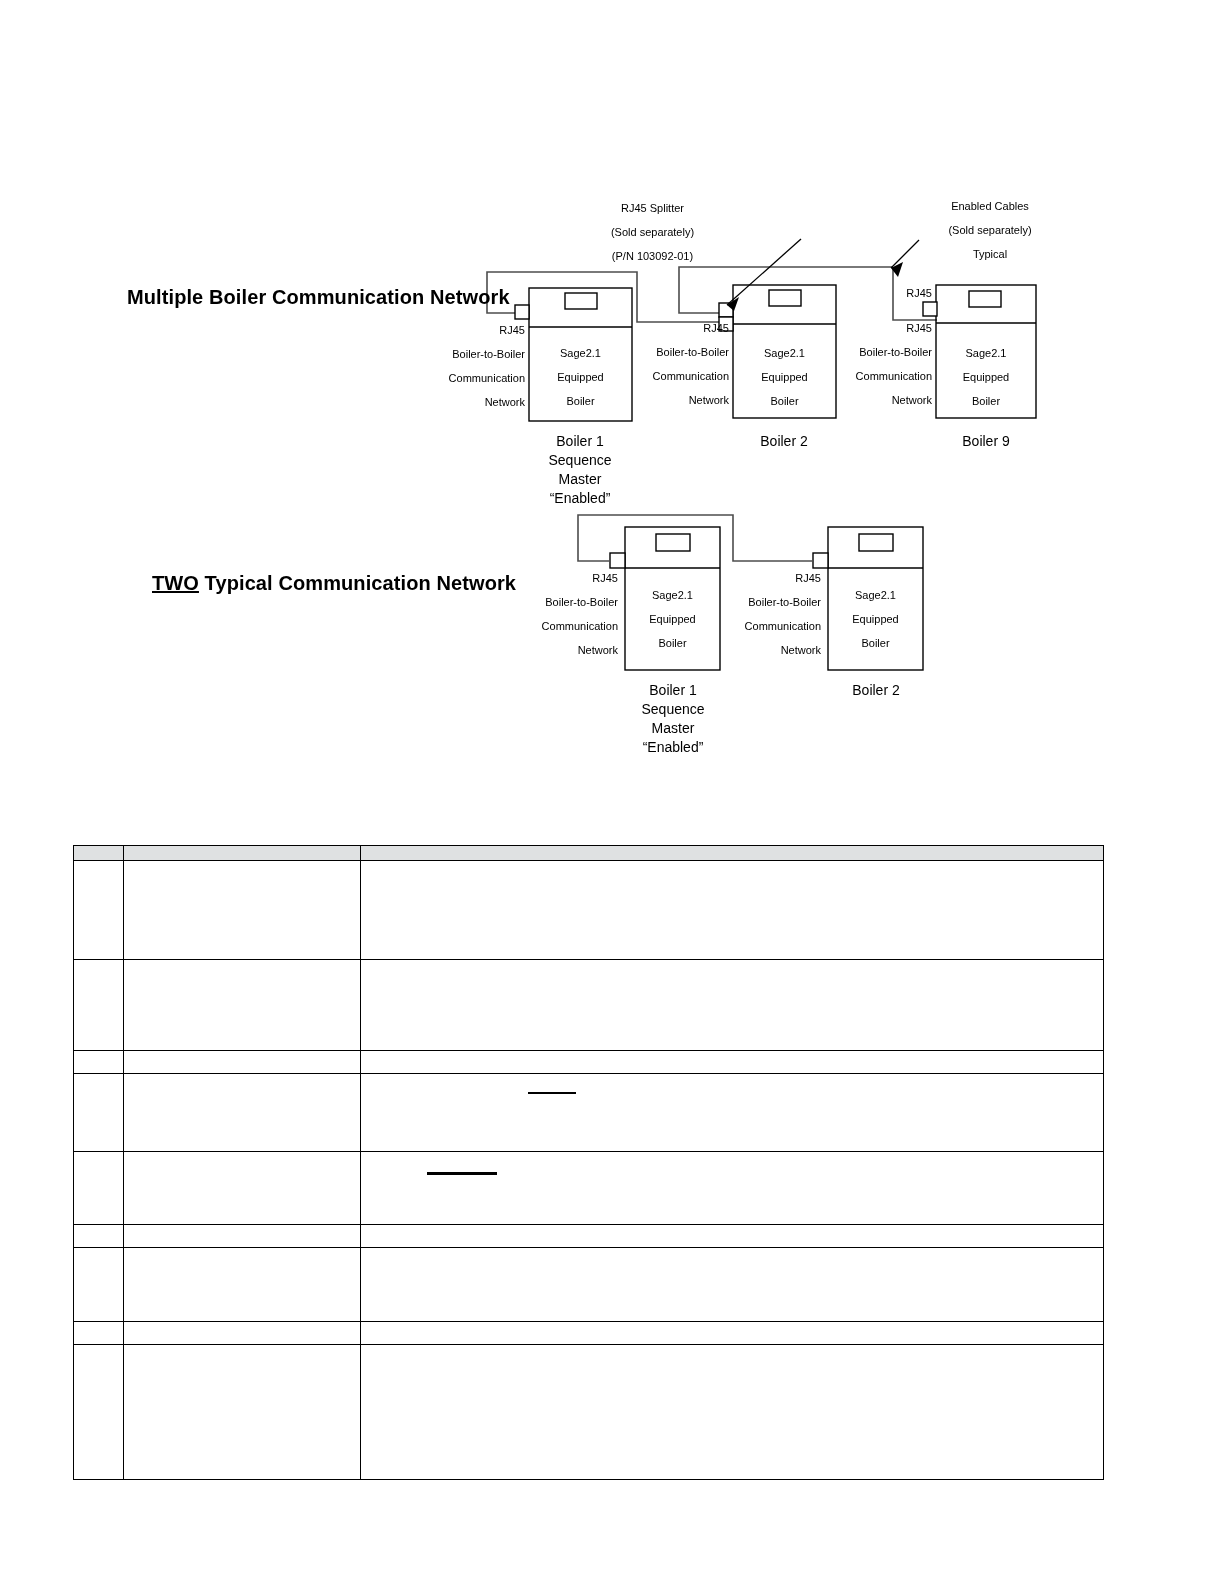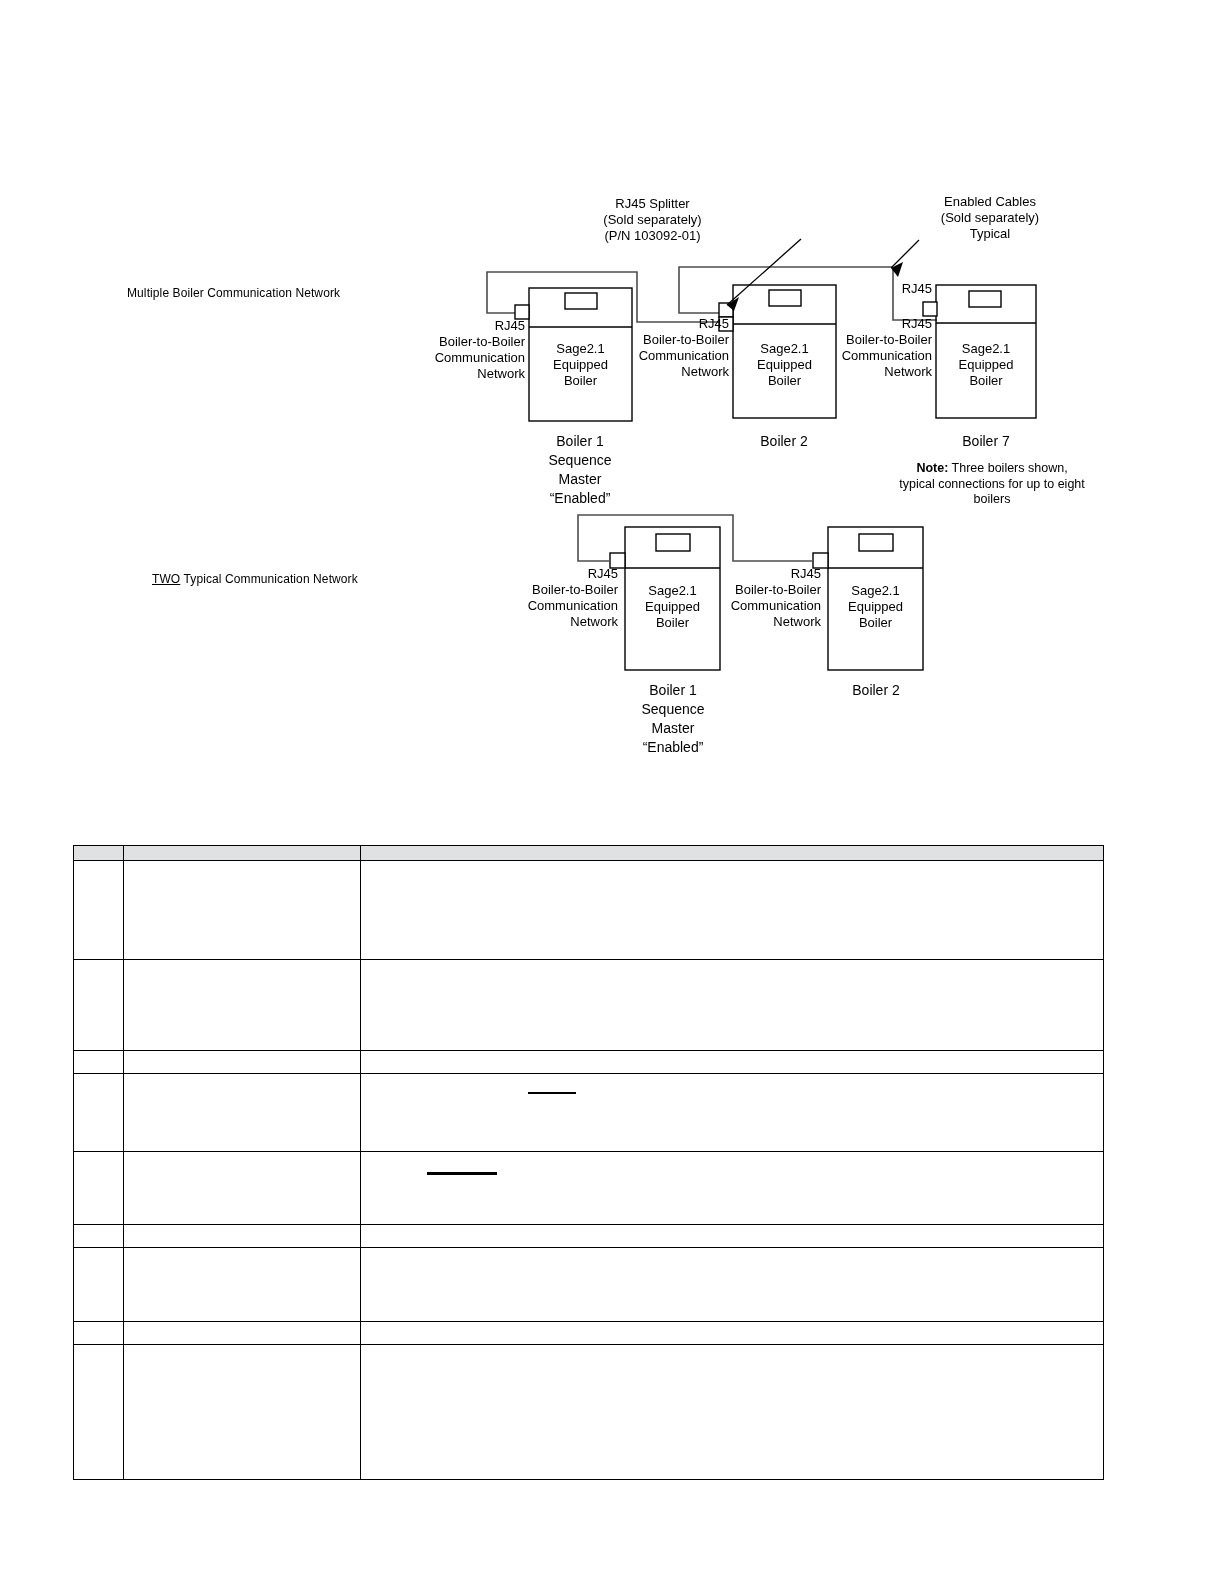--- a/index.html
+++ b/index.html
@@ -27,33 +27,33 @@
   #diagram-svg {
     position: absolute;
     left: 0;
     top: 0;
     width: 1224px;
     height: 800px;
   }
 
   .section-heading {
     position: absolute;
-    font-size: 12px;
-    font-weight: normal;
+    font-size: 20px;
+    font-weight: bold;
     letter-spacing: 0.1px;
     white-space: nowrap;
   }
   #heading-multiple { left: 127px; top: 286px; }
   #heading-two      { left: 152px; top: 572px; }
   .underline-word { text-decoration: underline; }
 
   .dg-text {
     position: absolute;
-    font-size: 13px;
-    line-height: 16px;
+    font-size: 11px;
+    line-height: 24px;
     white-space: pre-line;
   }
   .ta-center { text-align: center; }
   .ta-right  { text-align: right; }
 
   .note-block {
     position: absolute;
     font-size: 12.5px;
     line-height: 15.5px;
     text-align: center;
@@ -198,25 +198,22 @@
   <div class="dg-text ta-center" style="left:724px; top:432px; width:120px; font-size:14px; line-height:19px;">Boiler 2</div>
 
   <div class="dg-text ta-right" style="left:850px; top:281px; width:82px;">RJ45</div>
   <div class="dg-text ta-right" style="left:827px; top:316px; width:105px;">RJ45
 Boiler-to-Boiler
 Communication
 Network</div>
   <div class="dg-text ta-center" style="left:936px; top:341px; width:100px;">Sage2.1
 Equipped
 Boiler</div>
-  <div class="dg-text ta-center" style="left:926px; top:432px; width:120px; font-size:14px; line-height:19px;">Boiler 7</div>
-
-  <div class="note-block" style="left:897px; top:461px;">
-    <span class="note-lead">Note:</span><span> Three boilers shown, typical connections for up to eight boilers</span>
-  </div>
+  <div class="dg-text ta-center" style="left:926px; top:432px; width:120px; font-size:14px; line-height:19px;">Boiler 9</div>
+
 
   <div class="dg-text ta-right" style="left:513px; top:566px; width:105px;">RJ45
 Boiler-to-Boiler
 Communication
 Network</div>
   <div class="dg-text ta-center" style="left:625px; top:583px; width:95px;">Sage2.1
 Equipped
 Boiler</div>
   <div class="dg-text ta-center" style="left:613px; top:681px; width:120px; font-size:14px; line-height:19px;">Boiler 1</div>
   <div class="dg-text ta-center" style="left:613px; top:700px; width:120px; font-size:14px; line-height:19px;">Sequence

